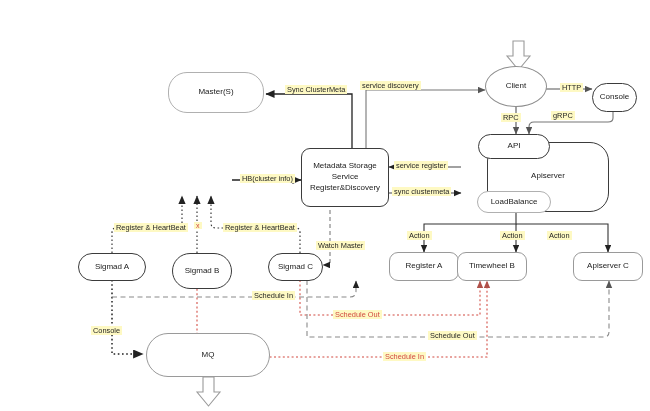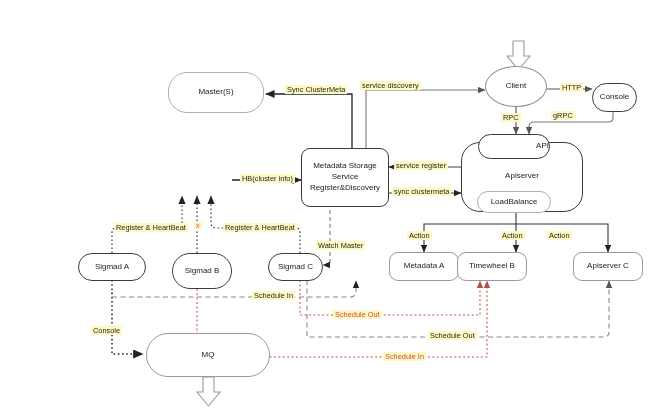--- a/index.html
+++ b/index.html
@@ -131,46 +131,46 @@
   </div>
 
   <div class="node ellipse" style="left:485px;top:66px;width:62px;height:41px;">
     <span>Client</span>
   </div>
 
   <div class="node rect" style="left:592px;top:75px;width:45px;height:29px;margin-top:8px;">
     <span>Console</span>
   </div>
 
-  <div class="node rect" style="left:461px;top:142px;width:122px;height:70px;align-items:flex-start;padding-top:28px;z-index:3;">
+  <div class="node rect" style="left:487px;top:142px;width:122px;height:70px;align-items:flex-start;padding-top:28px;z-index:3;">
     <span>Apiserver</span>
   </div>
 
-  <div class="node rect" style="left:478px;top:134px;width:72px;height:25px;z-index:6;justify-content:flex-end;">
+  <div class="node rect" style="left:478px;top:134px;width:72px;height:25px;z-index:6;">
     <span>API</span>
   </div>
 
   <div class="node rect-light" style="left:477px;top:191px;width:74px;height:22px;z-index:6;">
     <span>LoadBalance</span>
   </div>
 
   <div class="node rect" style="left:78px;top:253px;width:68px;height:28px;">
     <span>Sigmad A</span>
   </div>
 
   <div class="node rect" style="left:172px;top:253px;width:60px;height:36px;">
     <span>Sigmad B</span>
   </div>
 
   <div class="node rect" style="left:268px;top:253px;width:55px;height:28px;">
     <span>Sigmad C</span>
   </div>
 
   <div class="node round" style="left:389px;top:252px;width:70px;height:29px;">
-    <span>Metadata A</span>
+    <span>Register A</span>
   </div>
 
   <div class="node round" style="left:457px;top:252px;width:70px;height:29px;">
     <span>Timewheel B</span>
   </div>
 
   <div class="node round" style="left:573px;top:252px;width:70px;height:29px;">
     <span>Apiserver C</span>
   </div>
 

